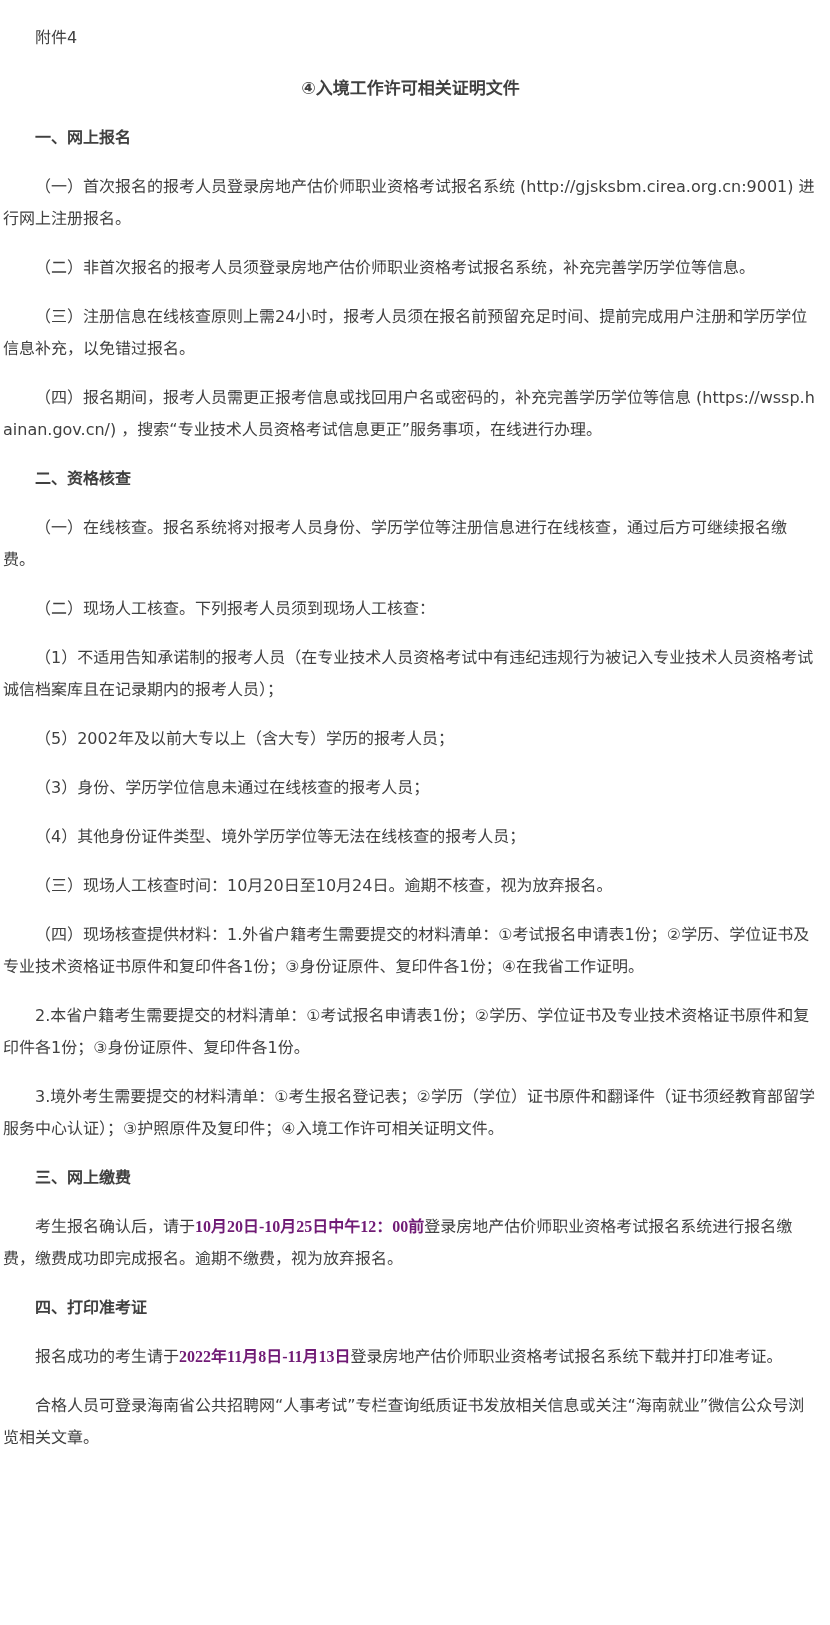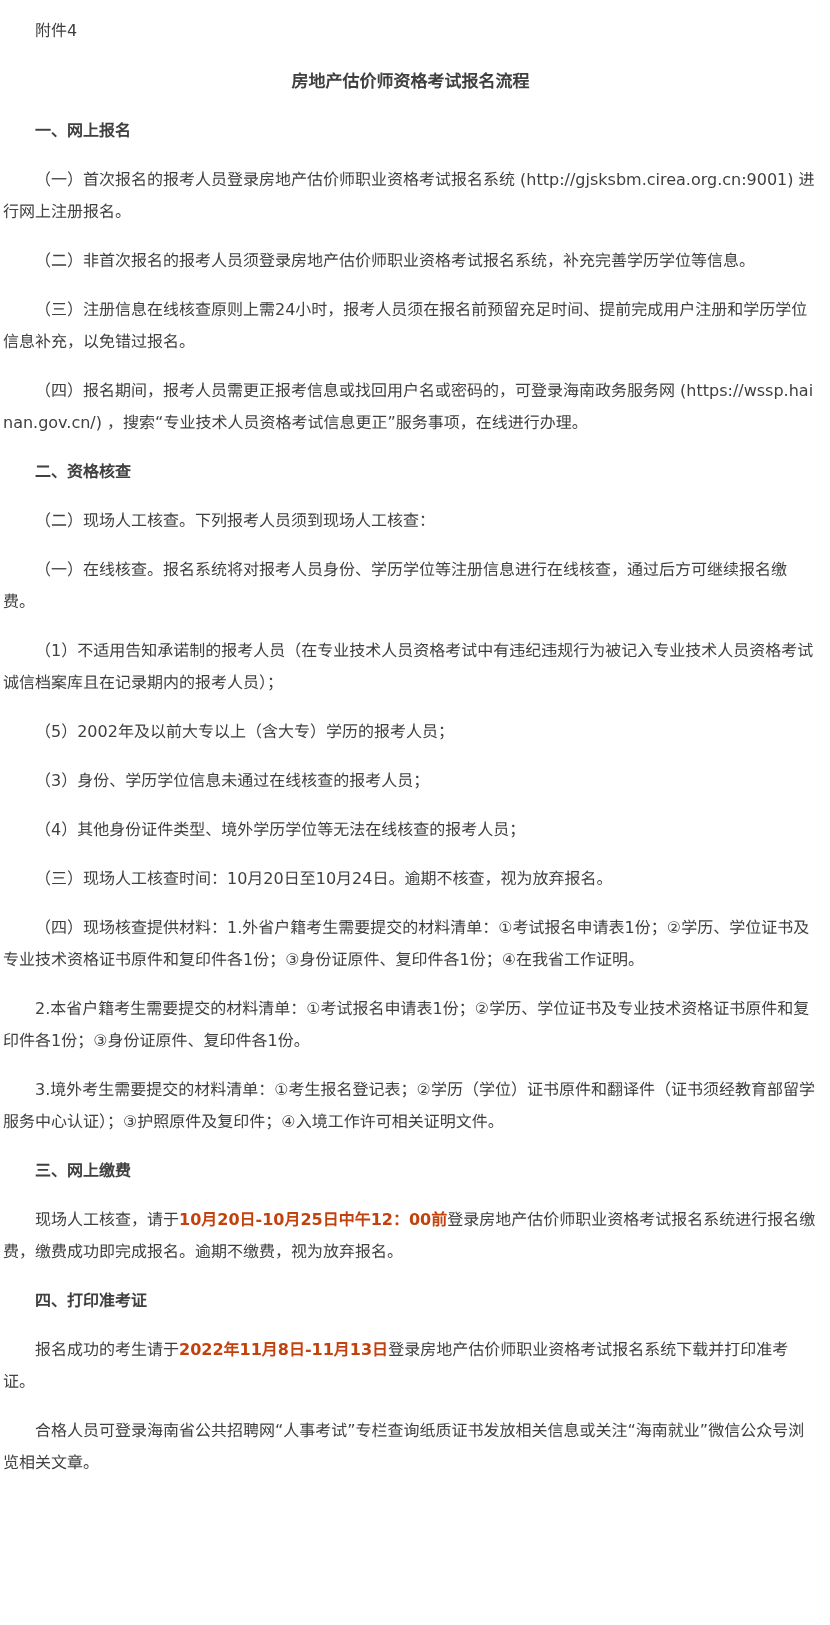--- a/index.html
+++ b/index.html
@@ -18,72 +18,73 @@
     width: 830px;
   }
   .doc p {
     font-size: 16px;
     line-height: 2;
     margin: 17px 0;
     text-indent: 2em;
     word-break: break-all;
     color: #404040;
   }
-  .doc > p:first-child { margin-top: 1px; }
+  .doc > p:first-child { margin-top: 8px; }
   .attachment {
     font-weight: normal;
   }
   .title {
     text-align: center;
     text-indent: 0 !important;
     font-weight: bold;
     font-size: 17px !important;
     color: #ff0000;
   }
   .heading {
     font-weight: bold;
   }
   .heading.regular {
     font-weight: bold;
   }
   .highlight {
-    color: #c2410c;
+    color: #701a75;
     font-weight: bold;
+    font-family: Liberation Serif, serif;
   }
 </style>
 </head>
 <body>
 
 <div class="doc">
 
   <p class="attachment">附件4</p>
 
-  <p class="title">房地产估价师资格考试报名流程</p>
+  <p class="title">④入境工作许可相关证明文件</p>
 
   <p class="heading">一、网上报名</p>
   <p>（一）首次报名的报考人员登录房地产估价师职业资格考试报名系统 (http://gjsksbm.cirea.org.cn:9001) 进行网上注册报名。</p>
   <p>（二）非首次报名的报考人员须登录房地产估价师职业资格考试报名系统，补充完善学历学位等信息。</p>
   <p>（三）注册信息在线核查原则上需24小时，报考人员须在报名前预留充足时间、提前完成用户注册和学历学位信息补充，以免错过报名。</p>
-  <p>（四）报名期间，报考人员需更正报考信息或找回用户名或密码的，可登录海南政务服务网 (https://wssp.hainan.gov.cn/) ，搜索“专业技术人员资格考试信息更正”服务事项，在线进行办理。</p>
+  <p>（四）报名期间，报考人员需更正报考信息或找回用户名或密码的，补充完善学历学位等信息 (https://wssp.hainan.gov.cn/) ，搜索“专业技术人员资格考试信息更正”服务事项，在线进行办理。</p>
 
   <p class="heading regular">二、资格核查</p>
+  <p>（一）在线核查。报名系统将对报考人员身份、学历学位等注册信息进行在线核查，通过后方可继续报名缴费。</p>
   <p>（二）现场人工核查。下列报考人员须到现场人工核查：</p>
-  <p>（一）在线核查。报名系统将对报考人员身份、学历学位等注册信息进行在线核查，通过后方可继续报名缴费。</p>
   <p>（1）不适用告知承诺制的报考人员（在专业技术人员资格考试中有违纪违规行为被记入专业技术人员资格考试诚信档案库且在记录期内的报考人员）；</p>
   <p>（5）2002年及以前大专以上（含大专）学历的报考人员；</p>
   <p>（3）身份、学历学位信息未通过在线核查的报考人员；</p>
   <p>（4）其他身份证件类型、境外学历学位等无法在线核查的报考人员；</p>
   <p>（三）现场人工核查时间：10月20日至10月24日。逾期不核查，视为放弃报名。</p>
   <p>（四）现场核查提供材料：1.外省户籍考生需要提交的材料清单：①考试报名申请表1份；②学历、学位证书及专业技术资格证书原件和复印件各1份；③身份证原件、复印件各1份；④在我省工作证明。</p>
   <p>2.本省户籍考生需要提交的材料清单：①考试报名申请表1份；②学历、学位证书及专业技术资格证书原件和复印件各1份；③身份证原件、复印件各1份。</p>
   <p>3.境外考生需要提交的材料清单：①考生报名登记表；②学历（学位）证书原件和翻译件（证书须经教育部留学服务中心认证）；③护照原件及复印件；④入境工作许可相关证明文件。</p>
 
   <p class="heading">三、网上缴费</p>
   <p>
-    <span>现场人工核查，请于</span><span class="highlight">10月20日-10月25日中午12：00前</span><span>登录房地产估价师职业资格考试报名系统进行报名缴费，缴费成功即完成报名。逾期不缴费，视为放弃报名。</span>
+    <span>考生报名确认后，请于</span><span class="highlight">10月20日-10月25日中午12：00前</span><span>登录房地产估价师职业资格考试报名系统进行报名缴费，缴费成功即完成报名。逾期不缴费，视为放弃报名。</span>
   </p>
 
   <p class="heading">四、打印准考证</p>
   <p>
     <span>报名成功的考生请于</span><span class="highlight">2022年11月8日-11月13日</span><span>登录房地产估价师职业资格考试报名系统下载并打印准考证。</span>
   </p>
 
   <p>合格人员可登录海南省公共招聘网“人事考试”专栏查询纸质证书发放相关信息或关注“海南就业”微信公众号浏览相关文章。</p>
 
 </div>

